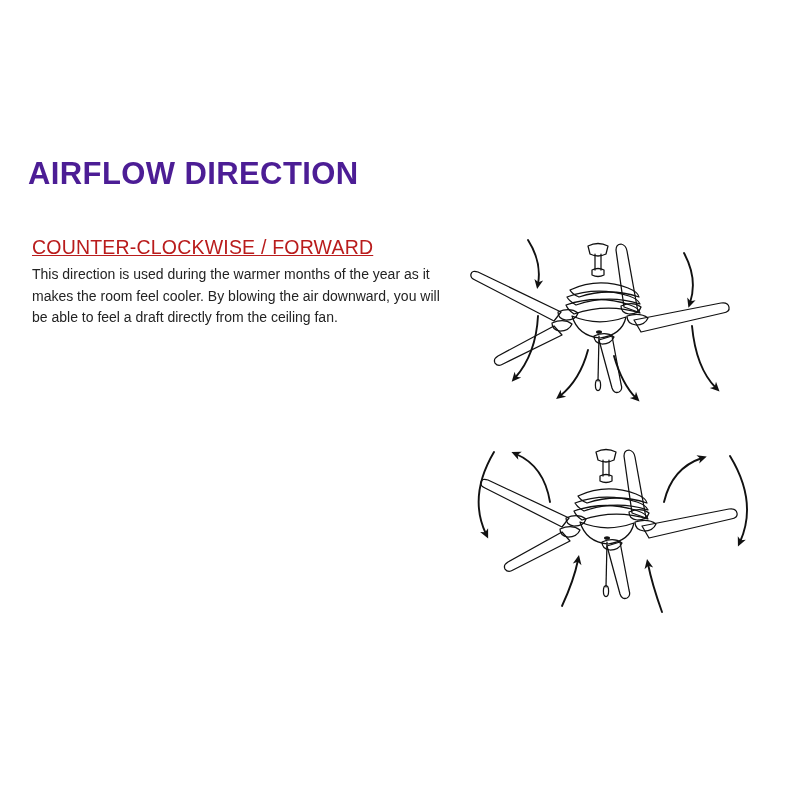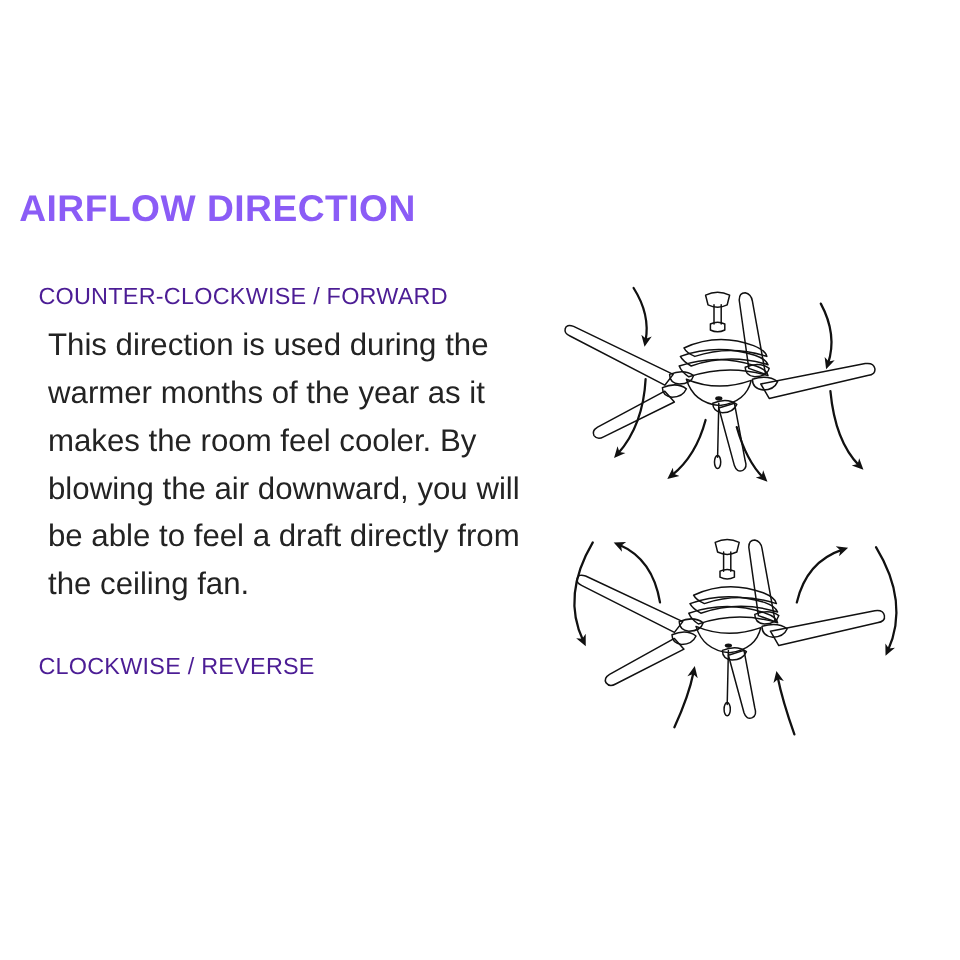--- a/index.html
+++ b/index.html
@@ -17,51 +17,52 @@
   .page {
     position: relative;
     width: 800px;
     height: 800px;
     background: #ffffff;
   }
 
   
   .title {
     position: absolute;
-    left: 16px;
+    left: 28px;
     top: 136px;
     font-size: 31px;
     font-weight: bold;
     letter-spacing: 0.4px;
-    color: #8b5cf6;
+    color: #4c1d95;
     line-height: 1.1;
     white-space: nowrap;
   }
 
   
   .text-col {
     position: absolute;
     left: 32px;
     top: 234px;
     width: 420px;
   }
   .section { margin-bottom: 26px; }
   .section-heading {
-    color: #4c1d95;
+    color: #b91c1c;
     font-size: 19.5px;
     letter-spacing: 0.2px;
     line-height: 1.35;
     margin: 0 0 4px 0;
     white-space: nowrap;
+    text-decoration: underline;
   }
   .section-body {
     color: #232323;
-    font-size: 26px;
+    font-size: 14px;
     line-height: 1.53;
-    margin: 8px;
+    margin: 0;
     max-width: 415px;
   }
   .section-2 { margin-top: 36px; }
 
   
   .fig {
     position: absolute;
     left: 466px;
   }
   .fig-forward { top: 228px; }
@@ -76,21 +77,20 @@
   <h1 class="title">AIRFLOW DIRECTION</h1>
 
   <div class="text-col">
 
     <div class="section">
       <div class="section-heading">COUNTER-CLOCKWISE / FORWARD</div>
       <p class="section-body">This direction is used during the warmer months of the year as it makes the room feel cooler. By blowing the air downward, you will be able to feel a draft directly from the ceiling fan.</p>
     </div>
 
     <div class="section section-2">
-      <div class="section-heading">CLOCKWISE / REVERSE</div>
     </div>
 
   </div>
 
   <div class="fig fig-forward">
     <svg width="300" height="195" viewBox="0 0 300 195">
       <defs>
         <marker id="ah1" markerWidth="11" markerHeight="11" refX="5" refY="5.2" orient="auto" markerUnits="userSpaceOnUse">
           <path d="M0.6,0.8 L10,5.2 L0.6,9.6 L3.2,5.2 Z" fill="#111111"></path>
         </marker>

